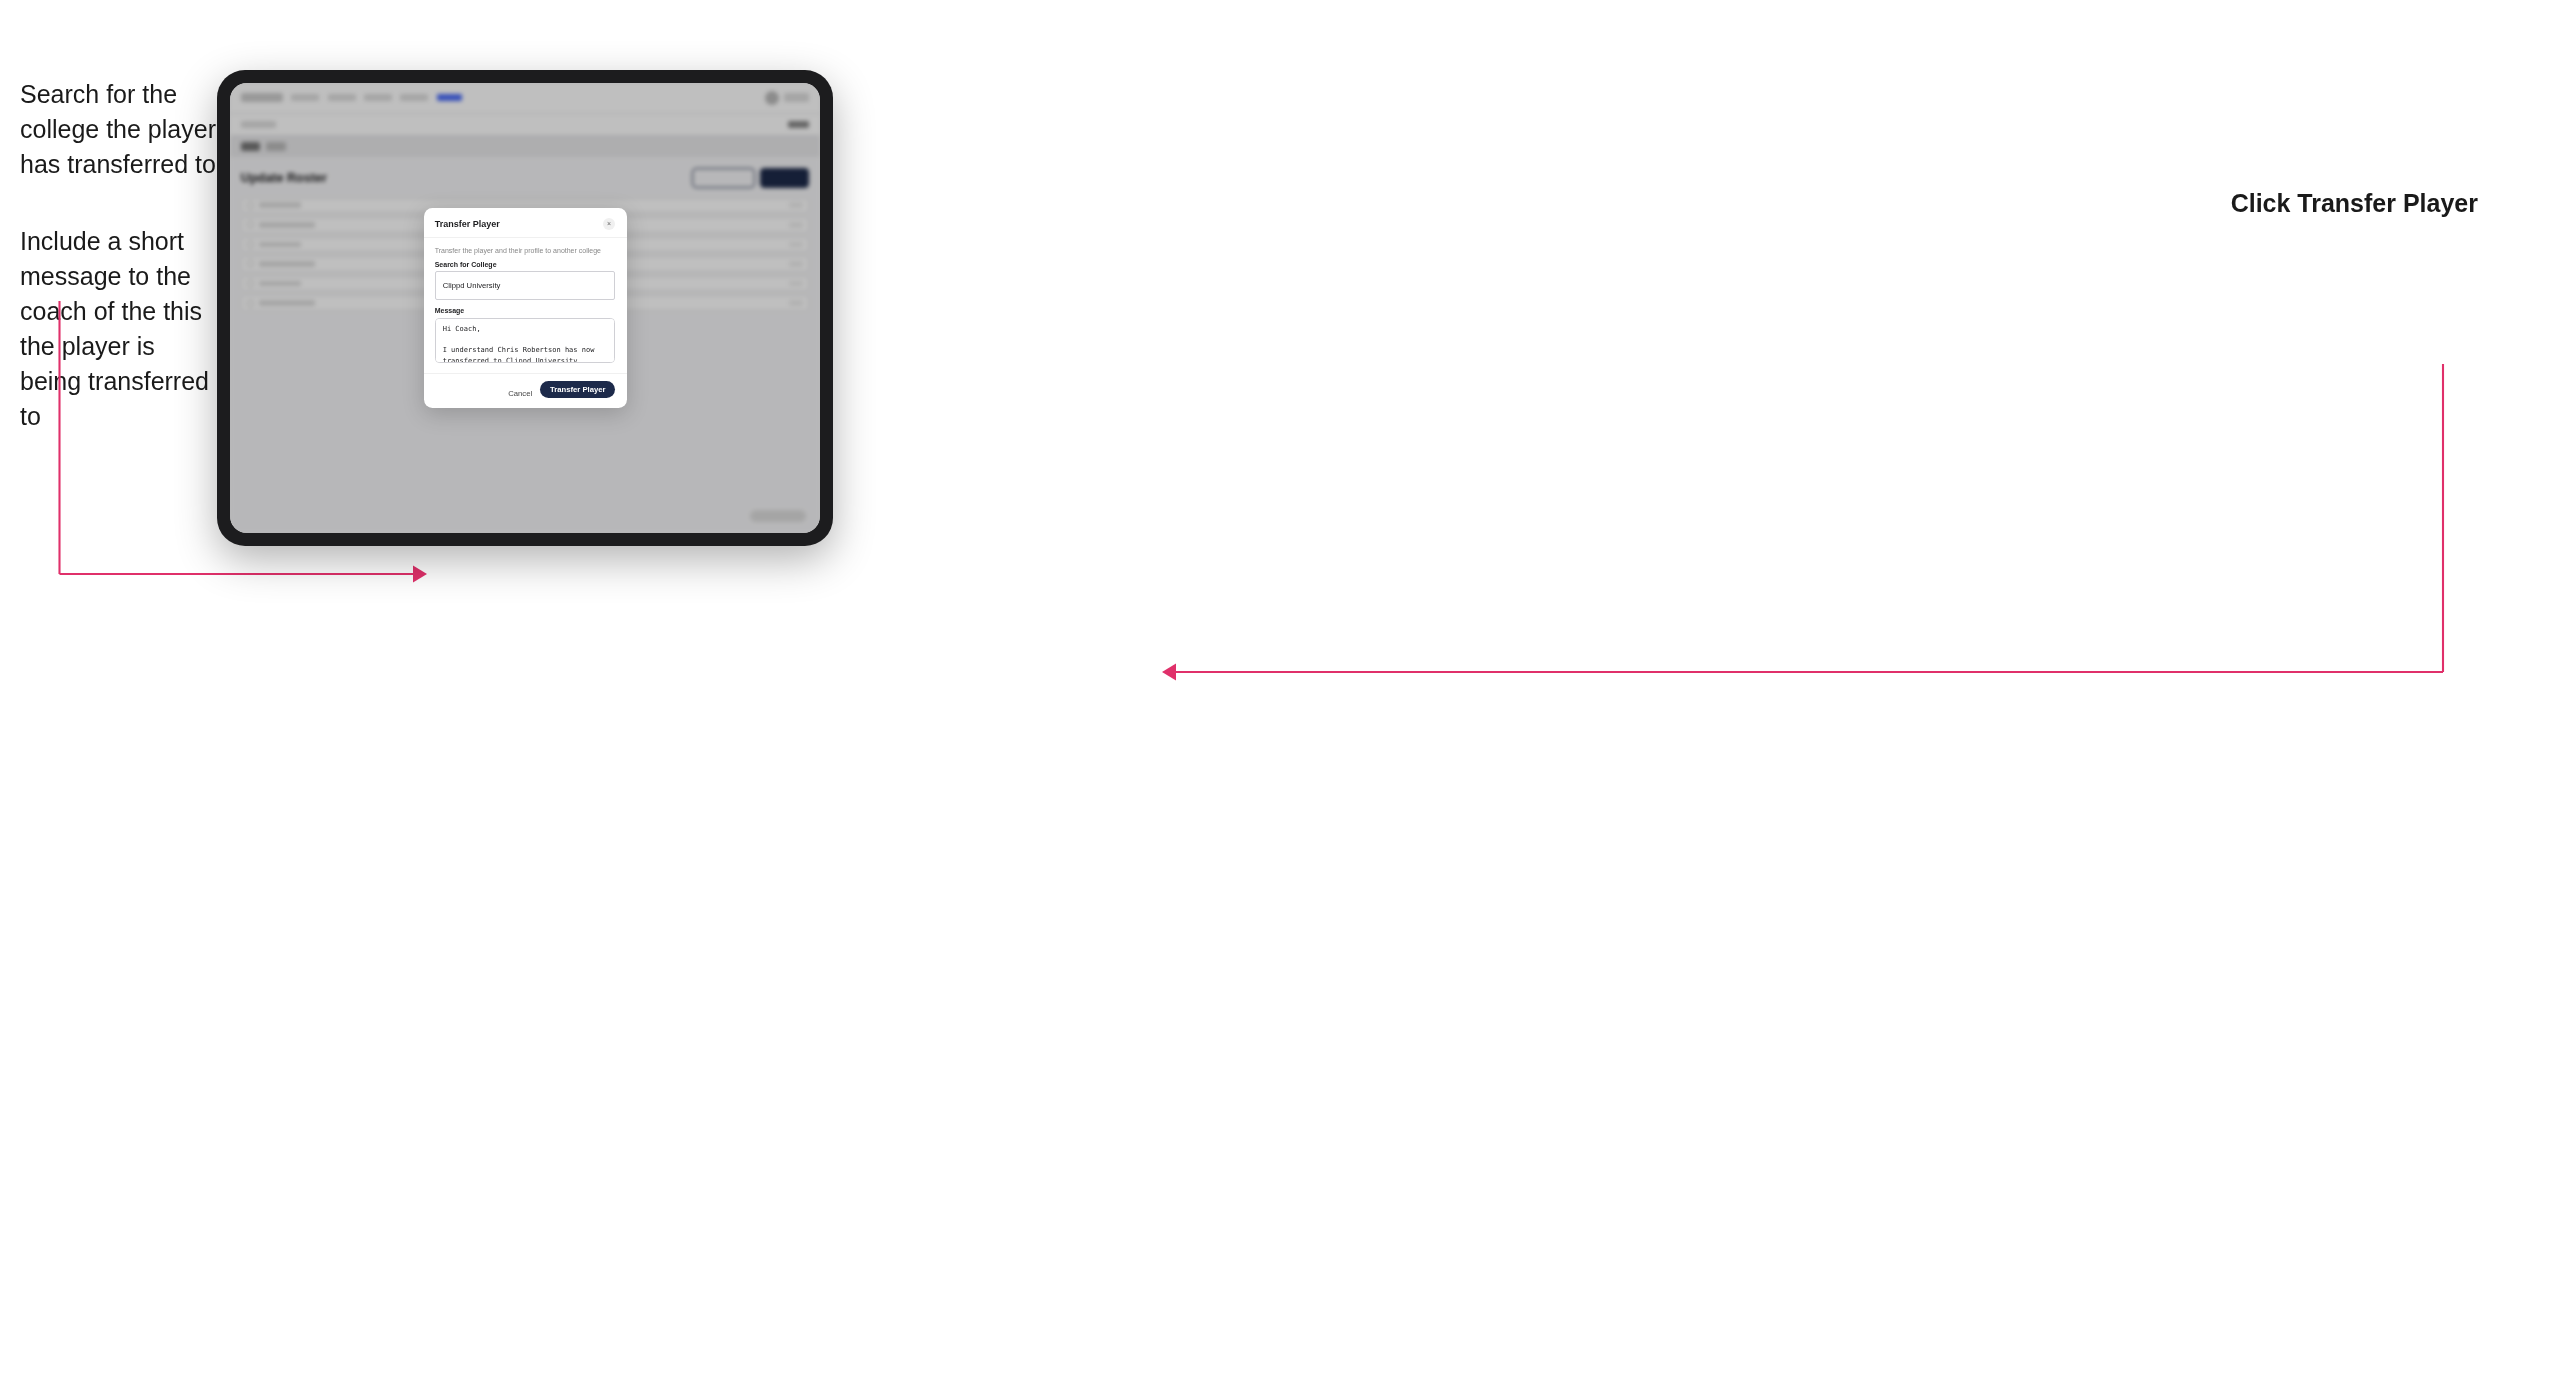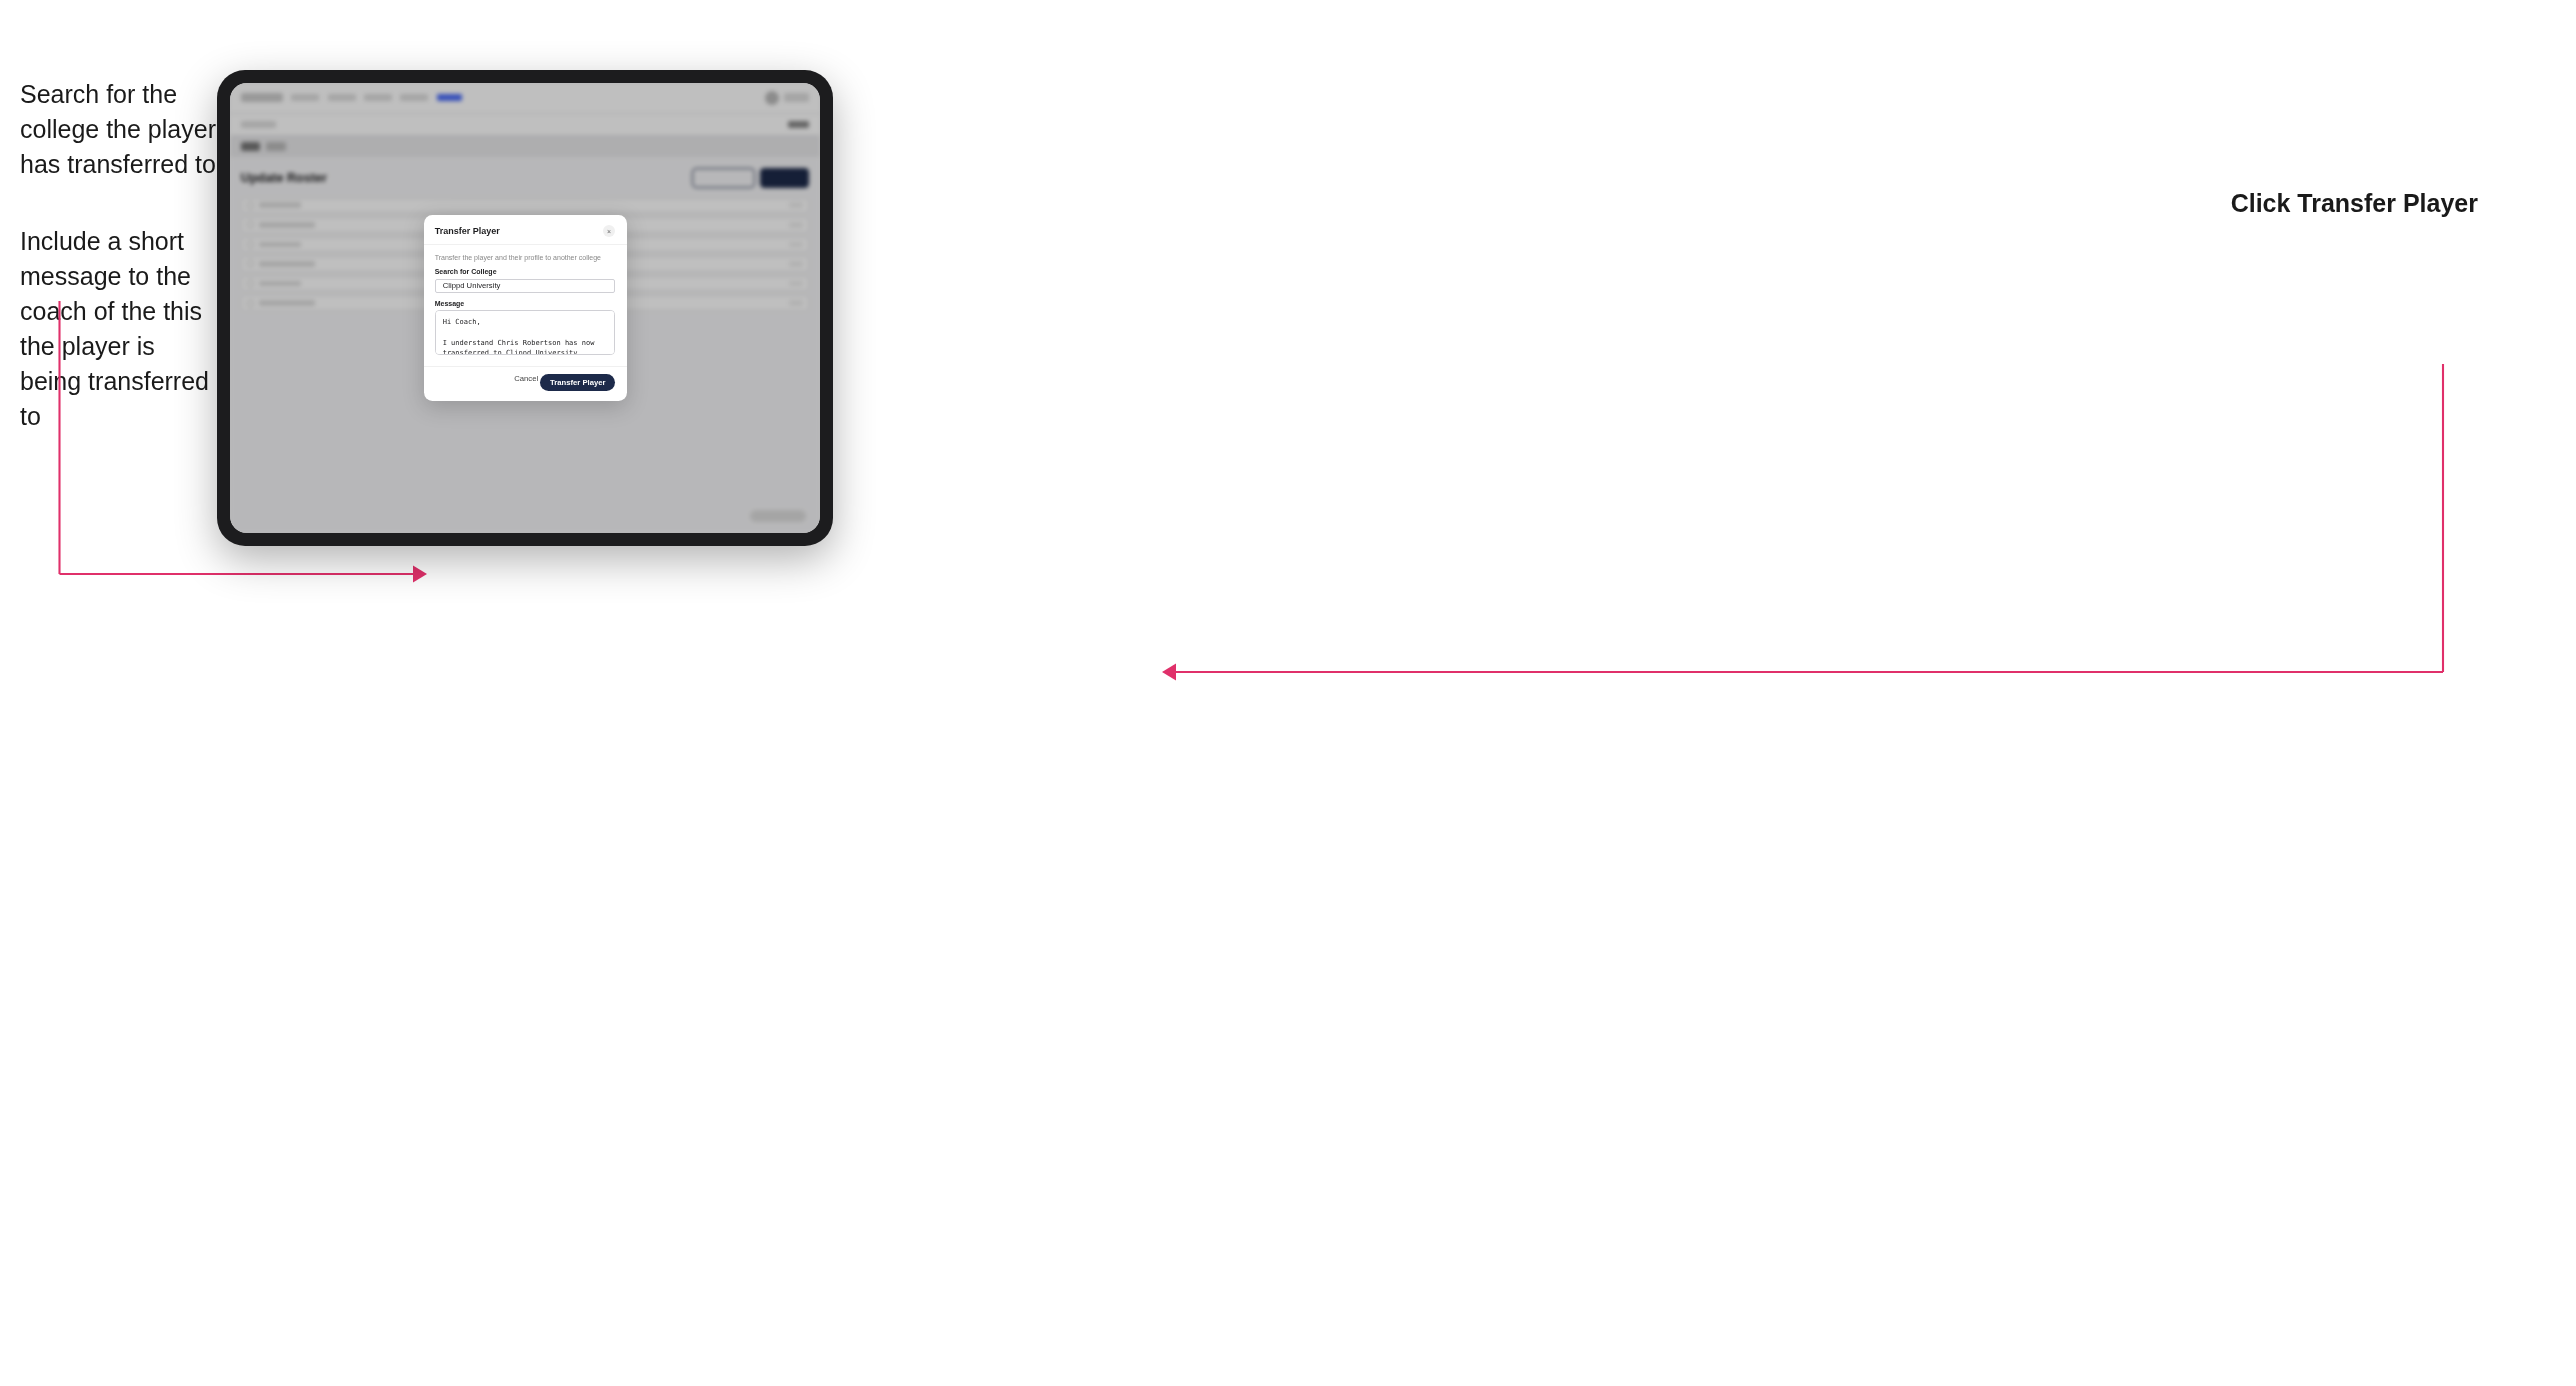--- a/index.html
+++ b/index.html
@@ -322,21 +322,21 @@
 
     .modal-label {
       font-size: 7px;
       font-weight: 600;
       color: #1d1d1f;
       margin-bottom: 3.5px;
     }
 
     .modal-input {
       width: 100%;
-      height: 14px;
+      height: 29px;
       border: 1px solid #d0d0d5;
       border-radius: 2px;
       padding: 0 7px;
       font-size: 7.7px;
       color: #1d1d1f;
       margin-bottom: 7px;
       outline: none;
     }
 
     .modal-textarea {
@@ -347,24 +347,24 @@
       padding: 5.6px 7px;
       font-size: 7px;
       color: #1d1d1f;
       resize: none;
       outline: none;
       line-height: 1.5;
     }
 
     .modal-footer {
       display: flex;
-      align-items: flex-start;
+      align-items: flex-end;
       justify-content: flex-end;
       padding: 7px 11.2px 9.8px;
-      gap: 2px;
+      gap: 8px;
       border-top: 0.7px solid #f0f0f0;
     }
 
     .btn-cancel {
       background: transparent;
       border: none;
       font-size: 7.7px;
       color: #444;
       cursor: pointer;
       font-weight: 500;

